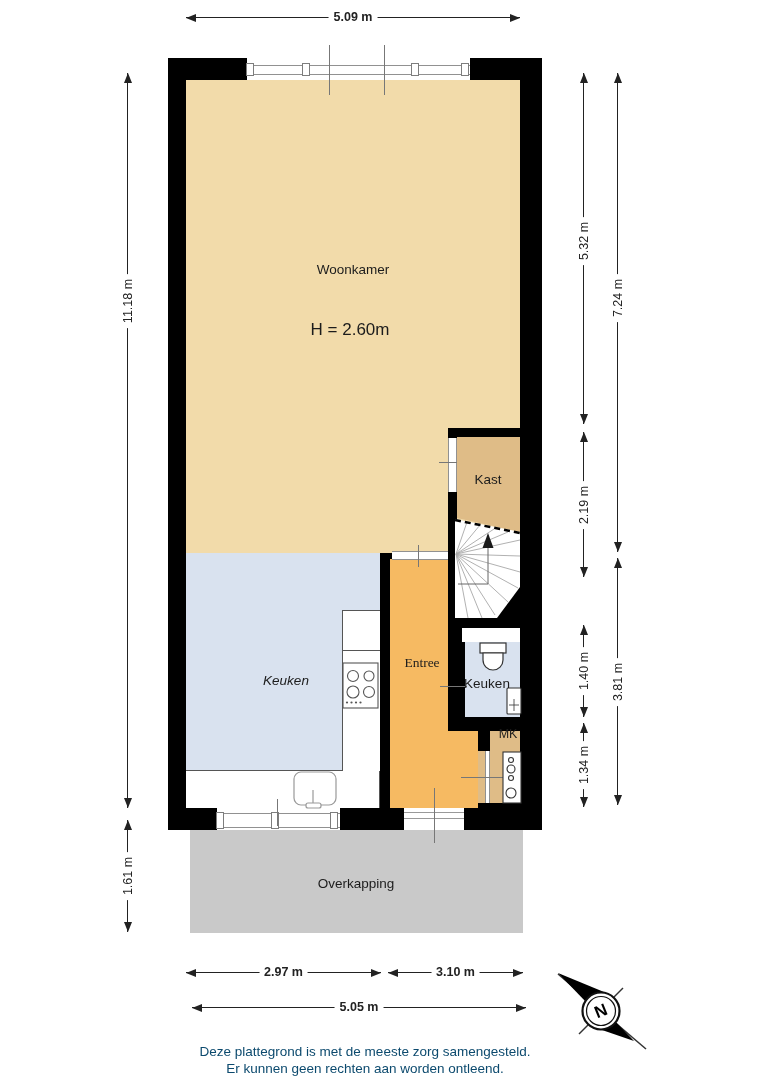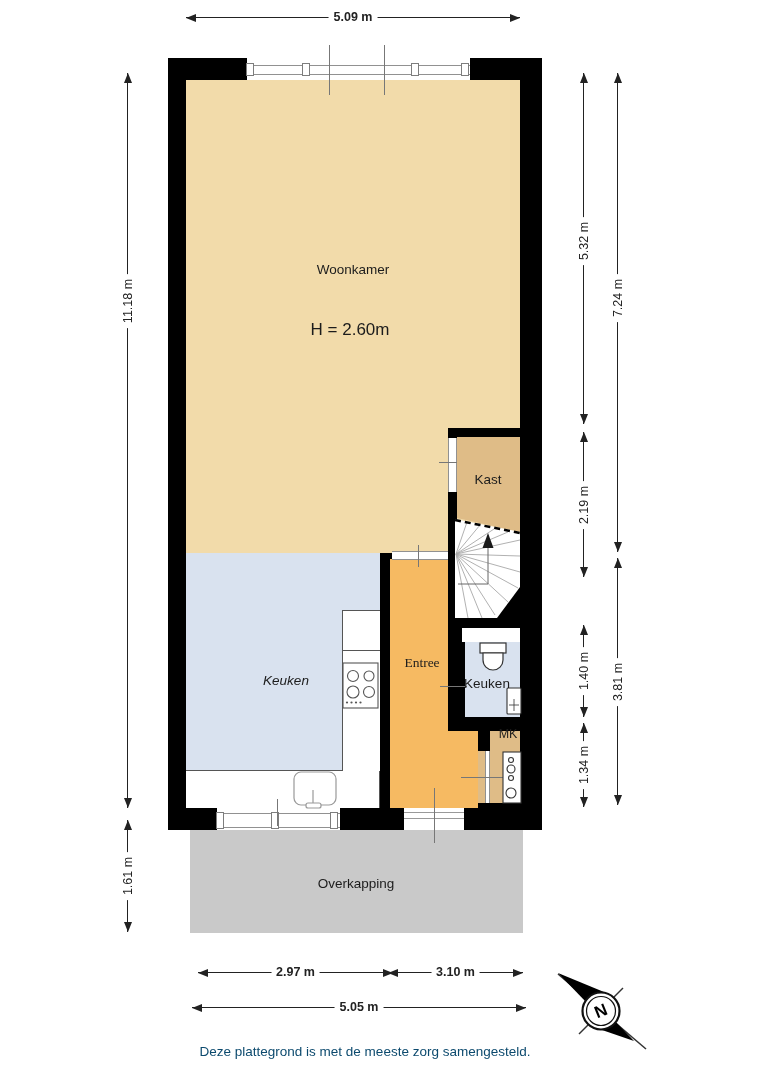--- a/index.html
+++ b/index.html
@@ -206,27 +206,28 @@
   </div>
   <div class="dimv" style="left:583px;top:723px;height:84px;">
     <span class="dlabel" style="top:50%;">1.34 m</span>
   </div>
   <div class="dimv" style="left:617px;top:73px;height:479px;">
     <span class="dlabel" style="top:47%;">7.24 m</span>
   </div>
   <div class="dimv" style="left:617px;top:558px;height:247px;">
     <span class="dlabel" style="top:50%;">3.81 m</span>
   </div>
-  <div class="dimh" style="left:198px;top:972px;width:195px;">
+  <div class="dimh" style="left:186px;top:972px;width:195px;">
     <span class="dlabel">2.97 m</span>
   </div>
   <div class="dimh" style="left:388px;top:972px;width:135px;">
     <span class="dlabel">3.10 m</span>
   </div>
   <div class="dimh" style="left:192px;top:1007px;width:334px;">
     <span class="dlabel">5.05 m</span>
   </div>
 
   <div class="disclaimer">
     <div>Deze plattegrond is met de meeste zorg samengesteld.</div>
+    <div>Er kunnen geen rechten aan worden ontleend.</div>
   </div>
 
 </div>
 
 </body></html>

